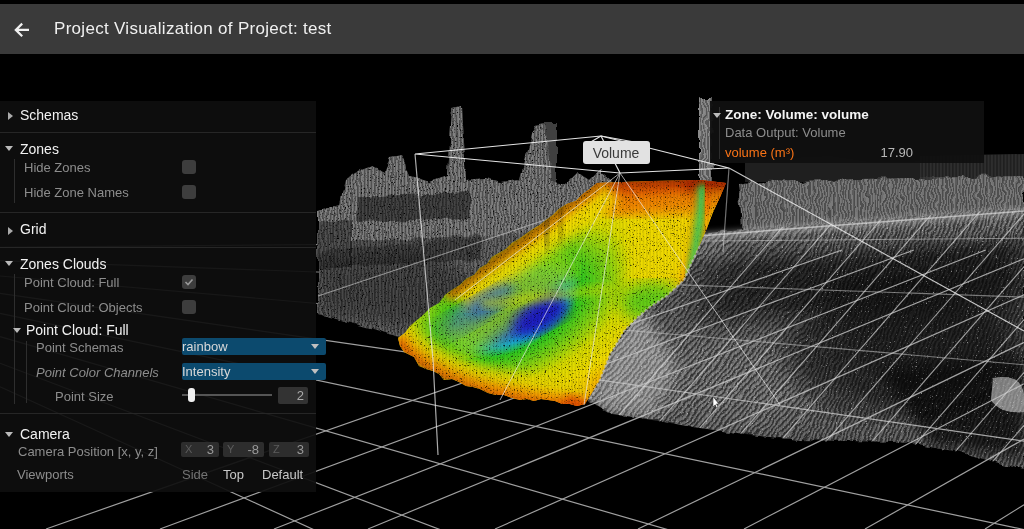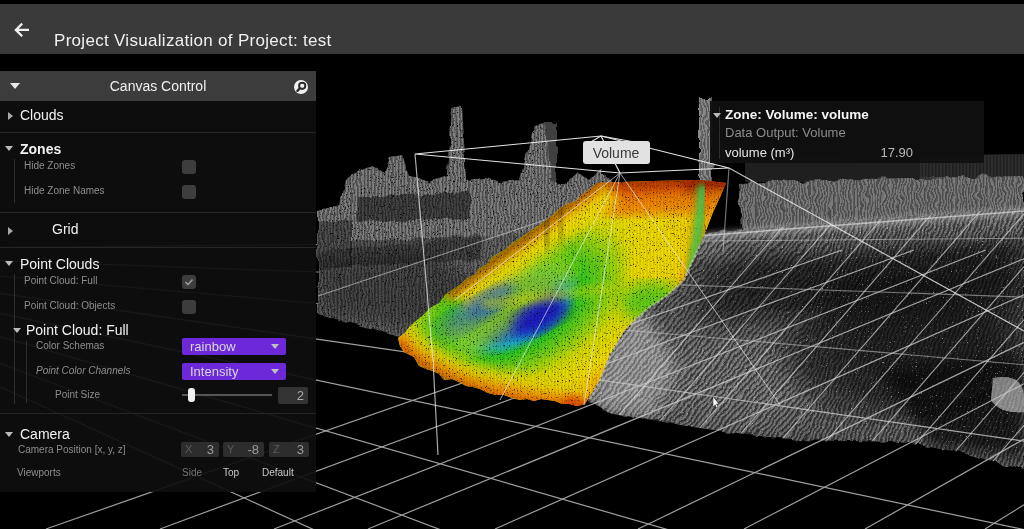--- a/index.html
+++ b/index.html
@@ -1,31 +1,31 @@
 <!DOCTYPE html>
 <html><head>
 <meta charset="utf-8">
 <style>
   html,body{margin:0;padding:0;background:#000;width:1024px;height:529px;overflow:hidden;}
   *{box-sizing:border-box;font-family:"Liberation Sans", sans-serif;}
   #stage{position:relative;width:1024px;height:529px;background:#000;}
   #topbar{position:absolute;left:0;top:4px;width:1024px;height:50px;background:#3a3a3a;}
   
-  #topbar .title{position:absolute;left:54px;top:0;height:50px;line-height:50px;color:#f0f0f0;font-size:17px;letter-spacing:.3px;margin-top:12px;}
+  #topbar .title{position:absolute;left:54px;top:0;height:50px;line-height:50px;color:#f0f0f0;font-size:17px;letter-spacing:.3px;}
   .panel-h{position:absolute;top:71px;height:30px;background:#3c3c3c;color:#eee;}
   .panel-h .cap{position:absolute;left:0;right:0;top:0;height:30px;line-height:30px;text-align:center;font-size:14px;color:#f0f0f0;}
   .tri-d{width:0;height:0;border-left:5px solid transparent;border-right:5px solid transparent;border-top:6px solid #e8e8e8;position:absolute;}
   .tri-r{width:0;height:0;border-top:4px solid transparent;border-bottom:4px solid transparent;border-left:5px solid #aaa;position:absolute;}
   .mag{position:absolute;top:9px;width:14px;height:14px;border-radius:50%;background:#f2f2f2;}
   #lpanel{position:absolute;left:0;top:101px;width:316px;height:391px;background:rgba(14,14,14,0.93);color:#8f8f8f;font-size:13px;}
   #rpanel{position:absolute;left:710px;top:101px;width:274px;height:62px;background:rgba(16,16,16,.95);font-size:13px;text-align:center;}
   .sect{position:absolute;color:#f2f2f2;font-size:14px;}
-  .lbl{position:absolute;color:#8d8d8d;font-size:10px;}
+  .lbl{position:absolute;color:#8d8d8d;font-size:13px;}
   .cb{position:absolute;left:182px;width:14px;height:14px;background:#3d3d3d;border-radius:3px;}
-  .dd{position:absolute;left:182px;width:104px;height:17px;background:#6d28d9;border-radius:2px;color:#d8d8d8;font-size:13px;line-height:17px;padding-left:8px;}
+  .dd{position:absolute;left:182px;width:144px;height:17px;background:#0c4a6e;border-radius:2px;color:#d8d8d8;font-size:13px;line-height:17px;}
   .dd .tri-d{right:7px;top:6px;border-left-width:4px;border-right-width:4px;border-top-width:5px;border-top-color:#c0c0c0;}
   .vbox{position:absolute;width:30px;height:17px;background:#333;border-radius:2px;color:#aaa;font-size:13px;line-height:17px;text-align:right;padding-right:4px;}
   .cinp{position:absolute;height:15px;line-height:15px;background:#2d2d2d;border-radius:2px;color:#999;font-size:13px;}
   .cinp .ax{position:absolute;left:4px;color:#5c5c5c;font-size:11px;}
   .cinp .val{position:absolute;right:5px;}
   .sep{position:absolute;left:0;width:316px;height:1px;background:#262626;}
   .iguide{position:absolute;width:1px;background:#2e2e2e;}
 </style>
 </head>
 <body>
@@ -272,61 +272,53 @@
     <path d="M713,396.5 L713,407 715.2,404.8 716.5,407.9 718,407.1 716.5,403.9 718.8,403.9 Z" fill="#fff" stroke="#222" stroke-width="0.5"></path>
   </svg>
 
   <div id="topbar">
     <svg width="16" height="16" viewBox="0 0 16 16" style="position:absolute;left:14px;top:18px;">
         <path d="M15 7.9 H2.2 M8.2 1.6 L1.8 7.9 L8.2 14.2" stroke="#f0f0f0" stroke-width="2.2" fill="none" stroke-linecap="butt" stroke-linejoin="miter"></path>
       </svg>
     <div class="title">Project Visualization of Project: test</div>
   </div>
 
-  <div class="panel-h" style="left:0;width:316px;">
-    <div class="tri-d" style="left:10px;top:12px;"></div>
-    <div class="cap">Canvas Control</div>
-    <div class="mag" style="left:294px;"><svg width="14" height="14" viewBox="0 0 14 14">
-          <circle cx="8.2" cy="5.8" r="3.1" fill="none" stroke="#2e2e2e" stroke-width="2"></circle>
-          <line x1="5.6" y1="8.6" x2="3.4" y2="10.8" stroke="#2e2e2e" stroke-width="2.4" stroke-linecap="round"></line>
-        </svg></div>
-  </div>
 
 
   <div id="lpanel">
     <div class="tri-r" style="left:8px;top:11px;"></div>
-    <div class="sect" style="left:20px;top:6px;">Clouds</div>
+    <div class="sect" style="left:20px;top:6px;">Schemas</div>
     <div class="sep" style="top:31px;"></div>
 
     <div class="tri-d" style="left:5px;top:45px;border-left-width:4px;border-right-width:4px;border-top-width:5px;border-top-color:#bbb;"></div>
-    <div class="sect" style="left:20px;top:40px;font-weight:bold;">Zones</div>
+    <div class="sect" style="left:20px;top:40px;">Zones</div>
     <div class="iguide" style="left:14px;top:58px;height:44px;"></div>
     <div class="lbl" style="left:24px;top:59px;">Hide Zones</div>
     <div class="cb" style="top:59px;"></div>
     <div class="lbl" style="left:24px;top:84px;">Hide Zone Names</div>
     <div class="cb" style="top:84px;"></div>
     <div class="sep" style="top:111px;"></div>
 
     <div class="tri-r" style="left:8px;top:126px;"></div>
-    <div class="sect" style="left:20px;top:120px;margin-left:32px;">Grid</div>
+    <div class="sect" style="left:20px;top:120px;">Grid</div>
     <div class="sep" style="top:146px;"></div>
 
     <div class="tri-d" style="left:5px;top:160px;border-left-width:4px;border-right-width:4px;border-top-width:5px;border-top-color:#bbb;"></div>
-    <div class="sect" style="left:20px;top:155px;">Point Clouds</div>
+    <div class="sect" style="left:20px;top:155px;">Zones Clouds</div>
     <div class="iguide" style="left:14px;top:173px;height:130px;"></div>
     <div class="lbl" style="left:24px;top:174px;">Point Cloud: Full</div>
     <div class="cb" style="top:174px;"><svg width="14" height="14" viewBox="0 0 14 14">
           <path d="M3.5 7 L6 9.5 L10.5 4.5" stroke="#999" stroke-width="1.6" fill="none"></path>
         </svg></div>
     <div class="lbl" style="left:24px;top:199px;">Point Cloud: Objects</div>
     <div class="cb" style="top:199px;"></div>
     <div class="tri-d" style="left:13px;top:227px;border-left-width:4px;border-right-width:4px;border-top-width:5px;border-top-color:#bbb;"></div>
     <div class="sect" style="left:26px;top:221px;">Point Cloud: Full</div>
     <div class="iguide" style="left:26px;top:240px;height:62px;"></div>
-    <div class="lbl" style="left:36px;top:239px;">Color Schemas</div>
+    <div class="lbl" style="left:36px;top:239px;">Point Schemas</div>
     <div class="dd" style="top:237px;">rainbow<div class="tri-d"></div></div>
     <div class="lbl" style="left:36px;top:264px;font-style:italic;">Point Color Channels</div>
     <div class="dd" style="top:262px;">Intensity<div class="tri-d"></div></div>
     <div class="lbl" style="left:36px;top:288px;margin-left:19px;">Point Size</div>
     <div style="position:absolute;left:182px;top:293px;width:90px;height:2px;background:#555;"></div>
     <div style="position:absolute;left:188px;top:287px;width:7px;height:14px;background:#f0f0f0;border-radius:3px;"></div>
     <div class="vbox" style="left:278px;top:286px;">2</div>
     <div class="sep" style="top:312px;"></div>
 
     <div class="tri-d" style="left:5px;top:331px;border-left-width:4px;border-right-width:4px;border-top-width:5px;border-top-color:#bbb;"></div>
@@ -348,16 +340,16 @@
     <div class="lbl" style="left:182px;top:366px;color:#737373;">Side</div>
     <div class="lbl" style="left:223px;top:366px;color:#c8c8c8;">Top</div>
     <div class="lbl" style="left:262px;top:366px;color:#c8c8c8;">Default</div>
   </div>
 
   <div id="rpanel">
     <div class="iguide" style="left:9px;top:6px;height:52px;"></div>
     <div class="tri-d" style="left:3px;top:12px;border-left-width:4px;border-right-width:4px;border-top-width:5px;border-top-color:#bbb;"></div>
     <div style="position:absolute;left:15px;top:6px;color:#f5f5f5;font-size:13.5px;font-weight:bold;">Zone: Volume: volume</div>
     <div style="position:absolute;left:15px;top:24px;color:#8d8d8d;font-size:13px;">Data Output: Volume</div>
-    <div style="position:absolute;left:15px;top:44px;color:#e5e5e5;font-size:13px;">volume (m³)</div>
+    <div style="position:absolute;left:15px;top:44px;color:#f97316;font-size:13px;">volume (m³)</div>
     <div style="position:absolute;right:71px;top:44px;color:#b8b8b8;font-size:13px;">17.90</div>
   </div>
 </div>
 
 </body></html>

